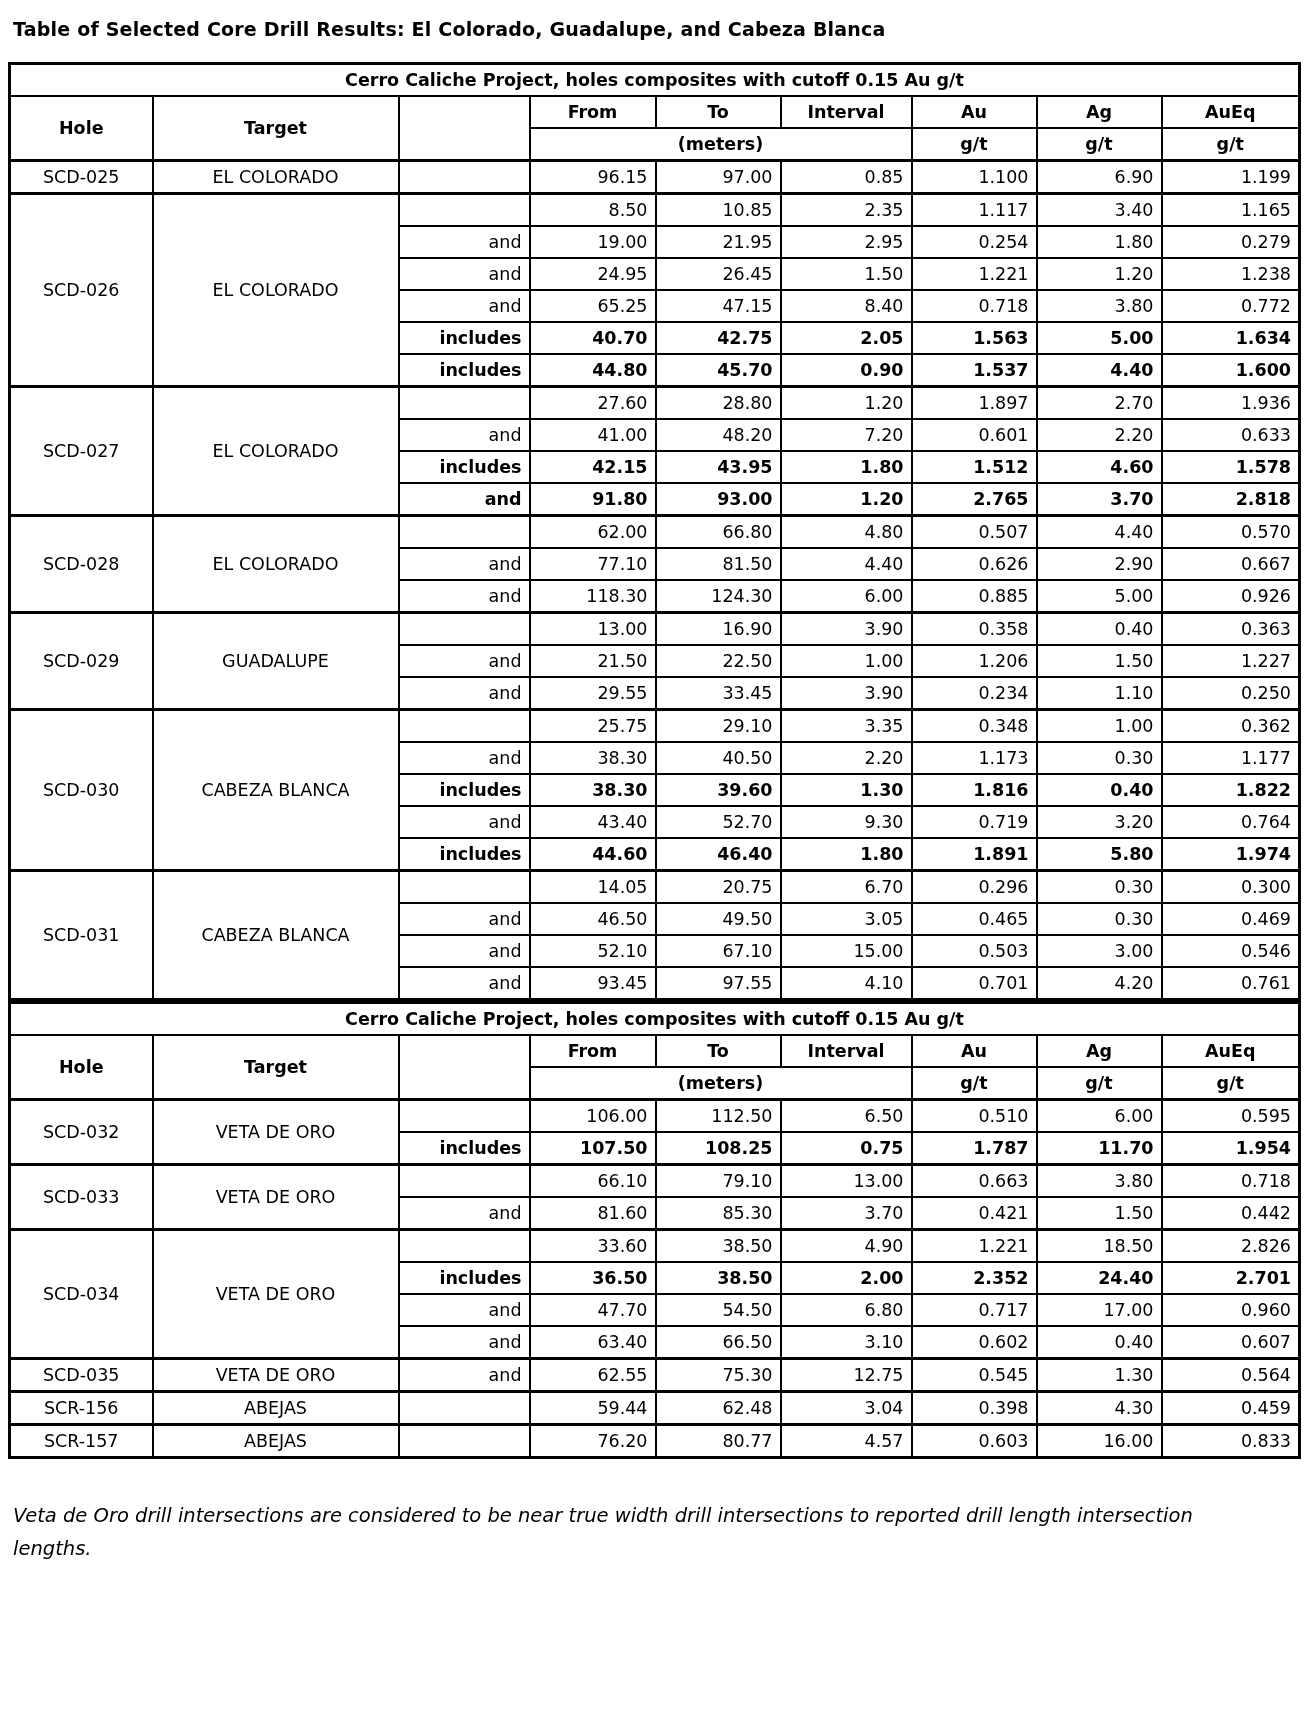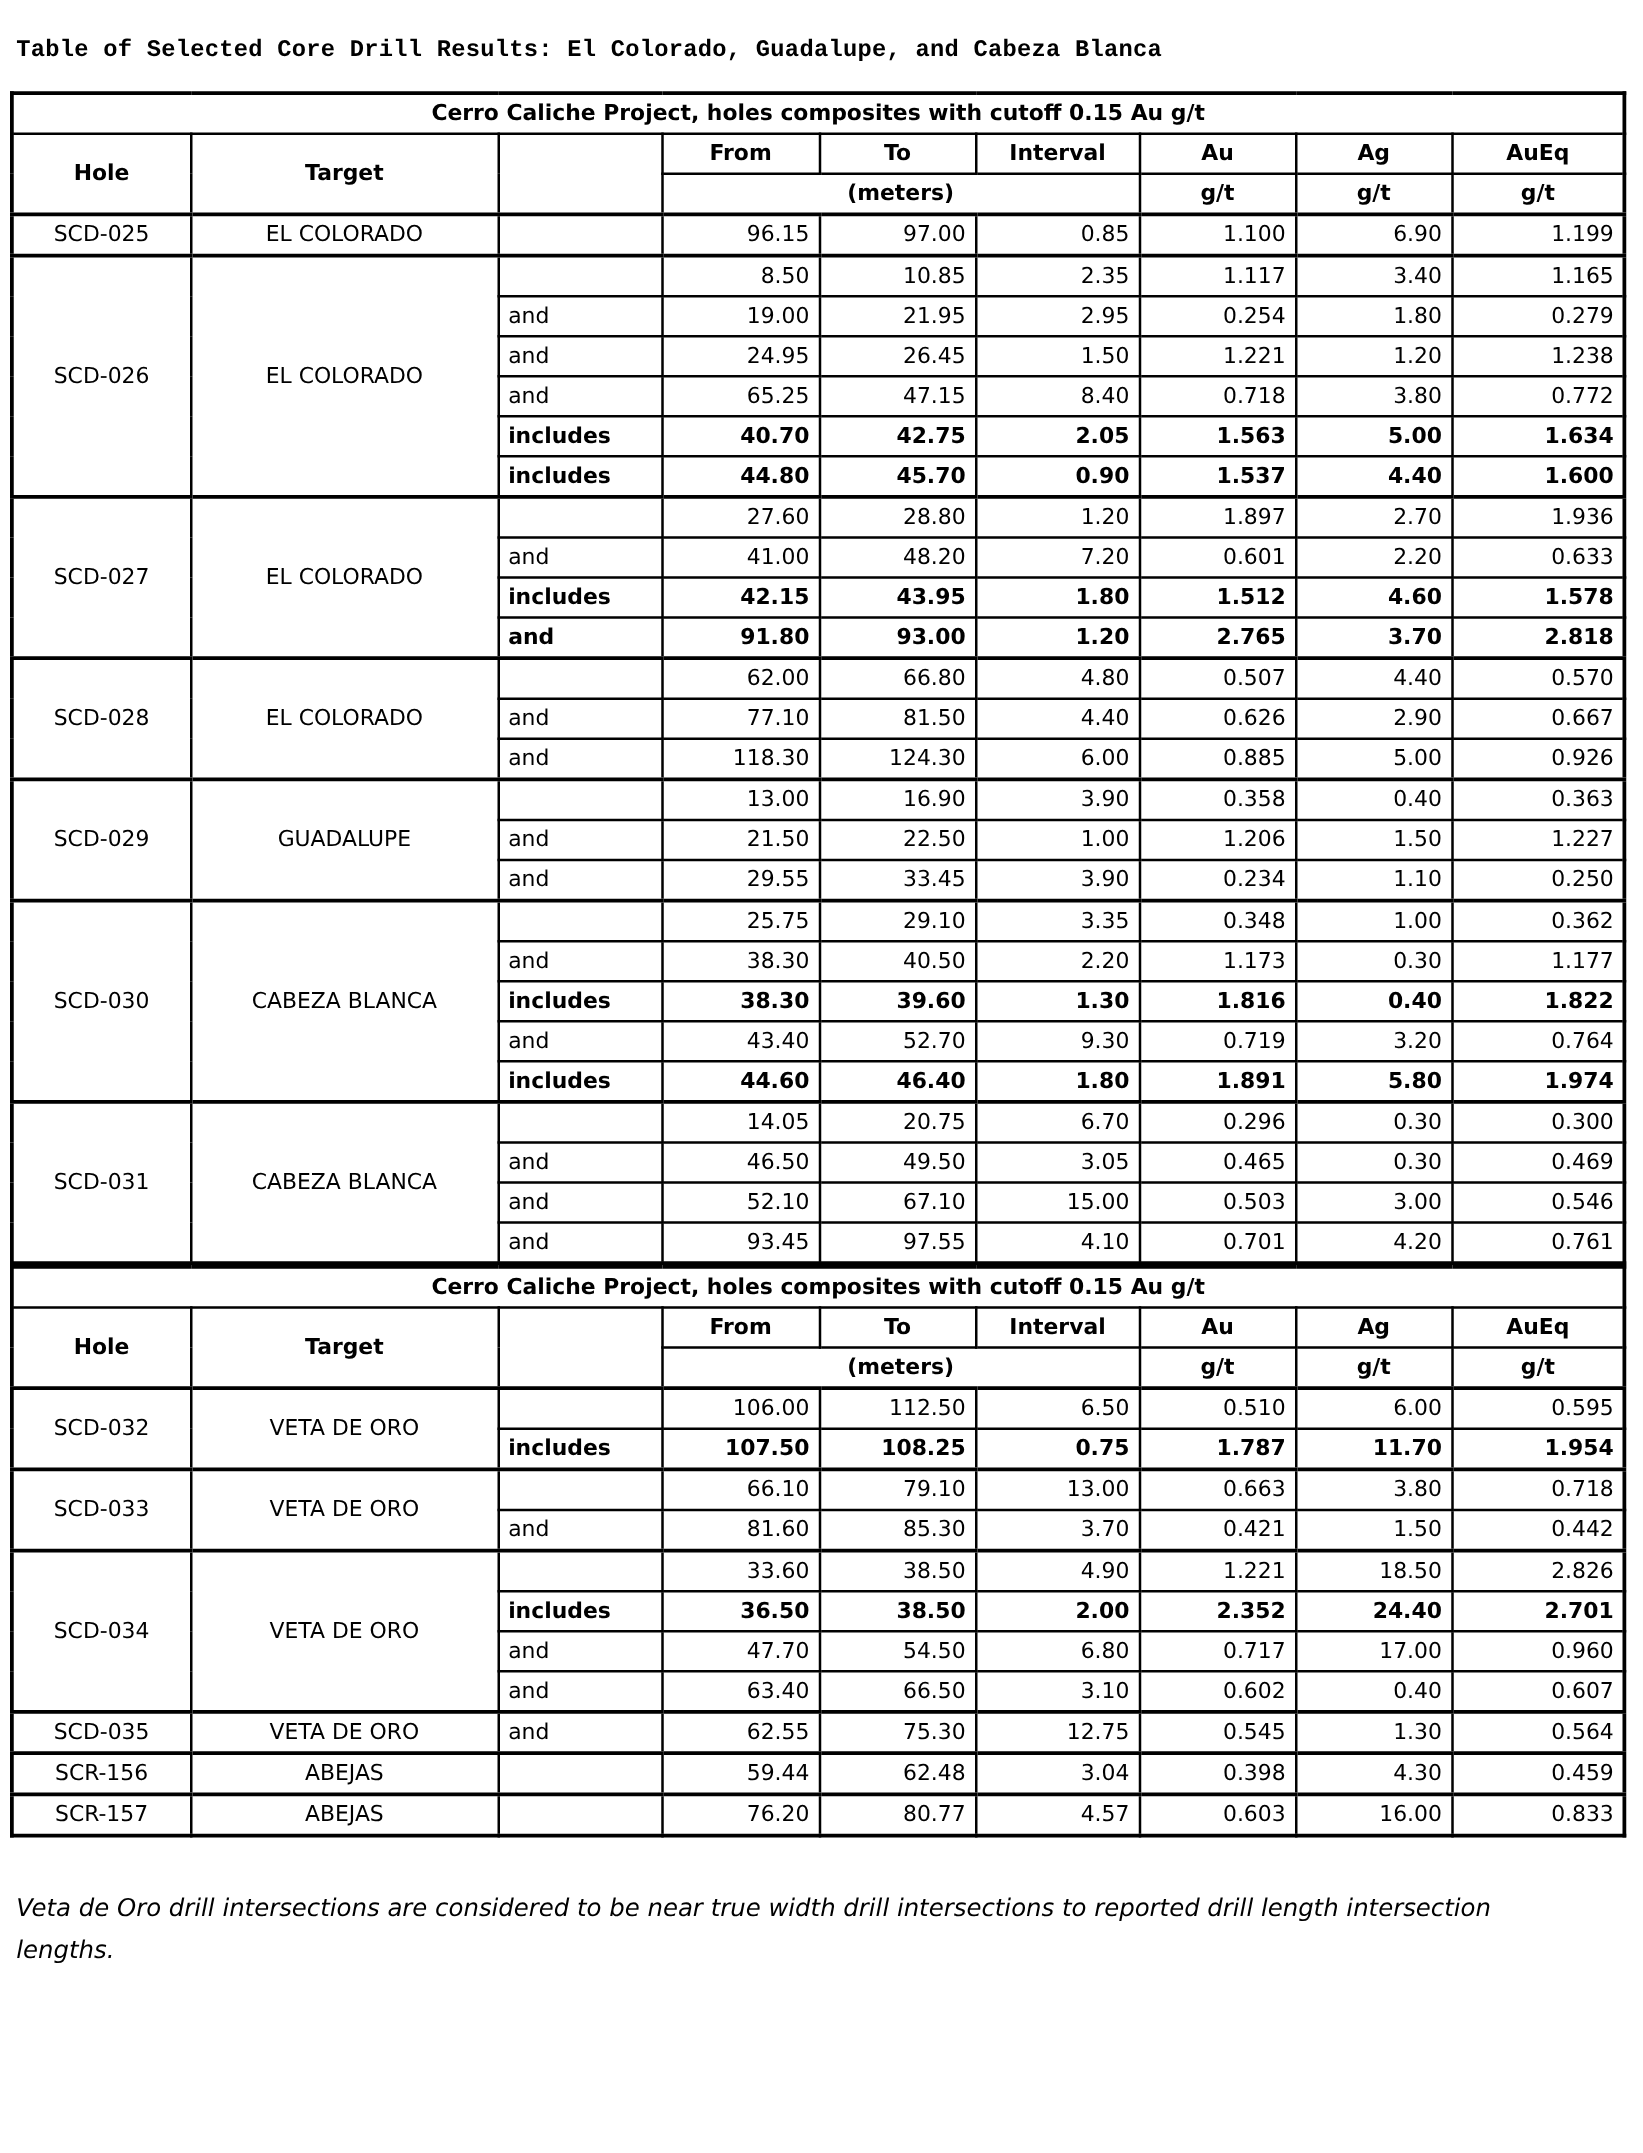--- a/index.html
+++ b/index.html
@@ -11,23 +11,22 @@
   }
   .page {
     width: 1314px;
     box-sizing: border-box;
     padding: 14px 10px 24px 8px;
     background: #ffffff;
   }
   .doc-title {
     font-size: 19px;
     font-weight: bold;
-    margin: 15px 0 22px 5px;
+    margin: 4px 0 22px 5px;
     letter-spacing: 0.2px;
-    font-family: Liberation Mono, monospace;
   }
   .section-2 .doc-title {
     margin-top: 38px;
   }
   table.drill-table {
     border-collapse: collapse;
     table-layout: fixed;
     width: 1293px;
     border: 3px solid #000;
     background: #fff;
@@ -46,21 +45,21 @@
     font-weight: bold;
     text-align: center;
     padding: 3px 4px;
   }
   th.hdr {
     font-weight: bold;
     font-size: 19px;
     text-align: center;
   }
   td.cell-id   { text-align: center; }
-  td.cell-qual { text-align: left; margin-top: 19px; }
+  td.cell-qual { text-align: right; margin-top: 19px; }
   td.cell-num  { text-align: right; }
   tr.group-start td { border-top: 3px solid #000; }
   tr.bold-row td { font-weight: bold; }
   .footnote {
     font-style: italic;
     font-size: 19.5px;
     line-height: 33px;
     margin: 40px 0 0 5px;
     max-width: 1185px;
   }

